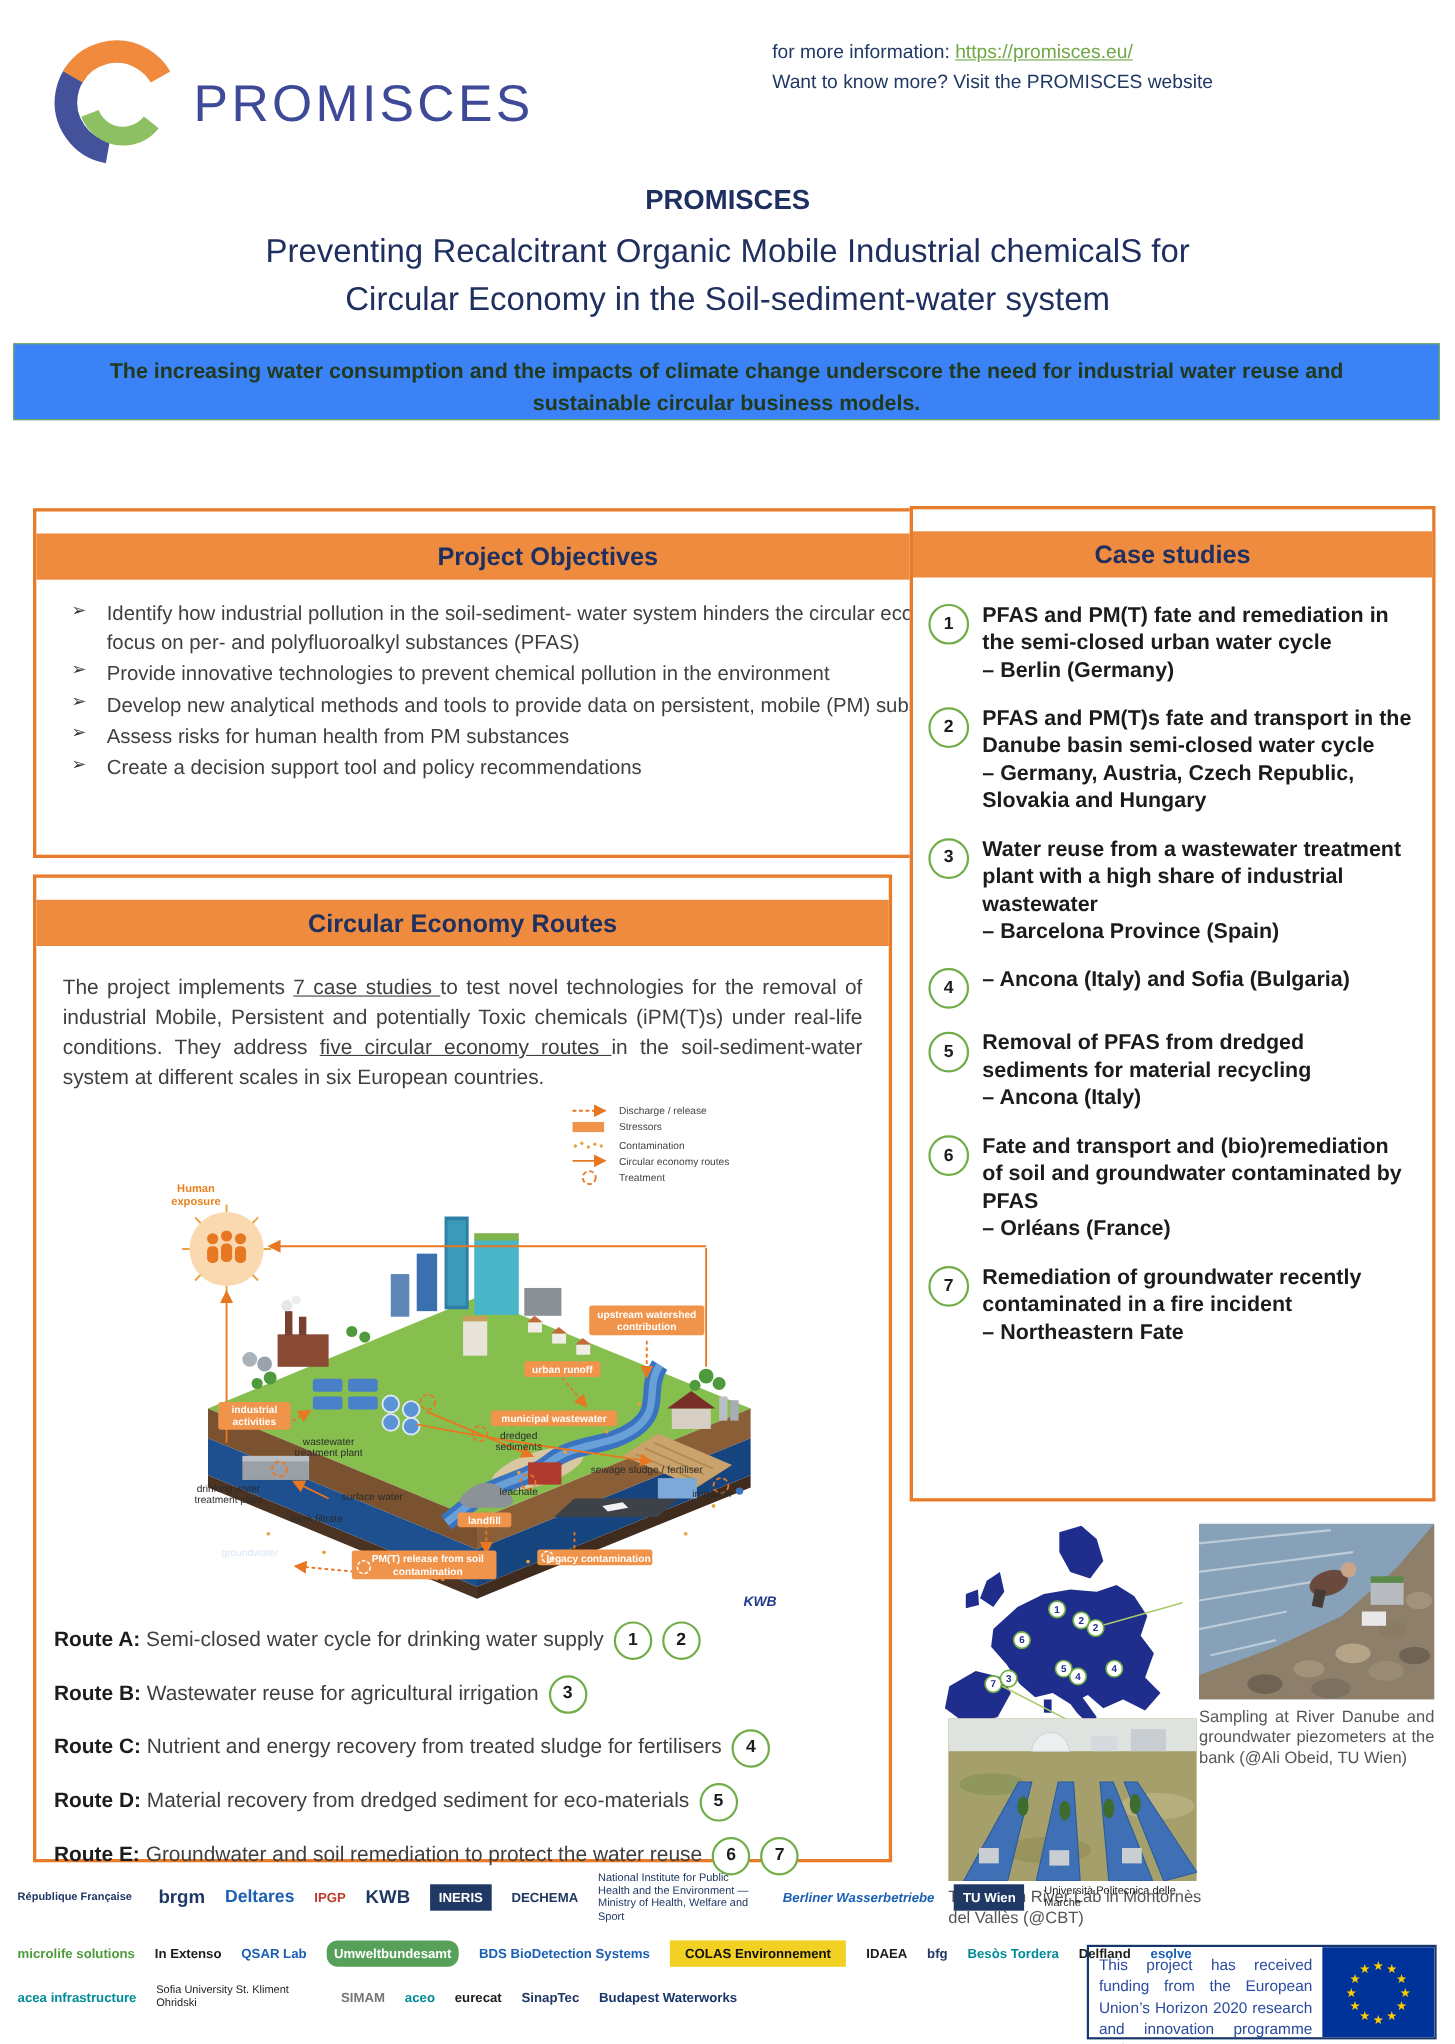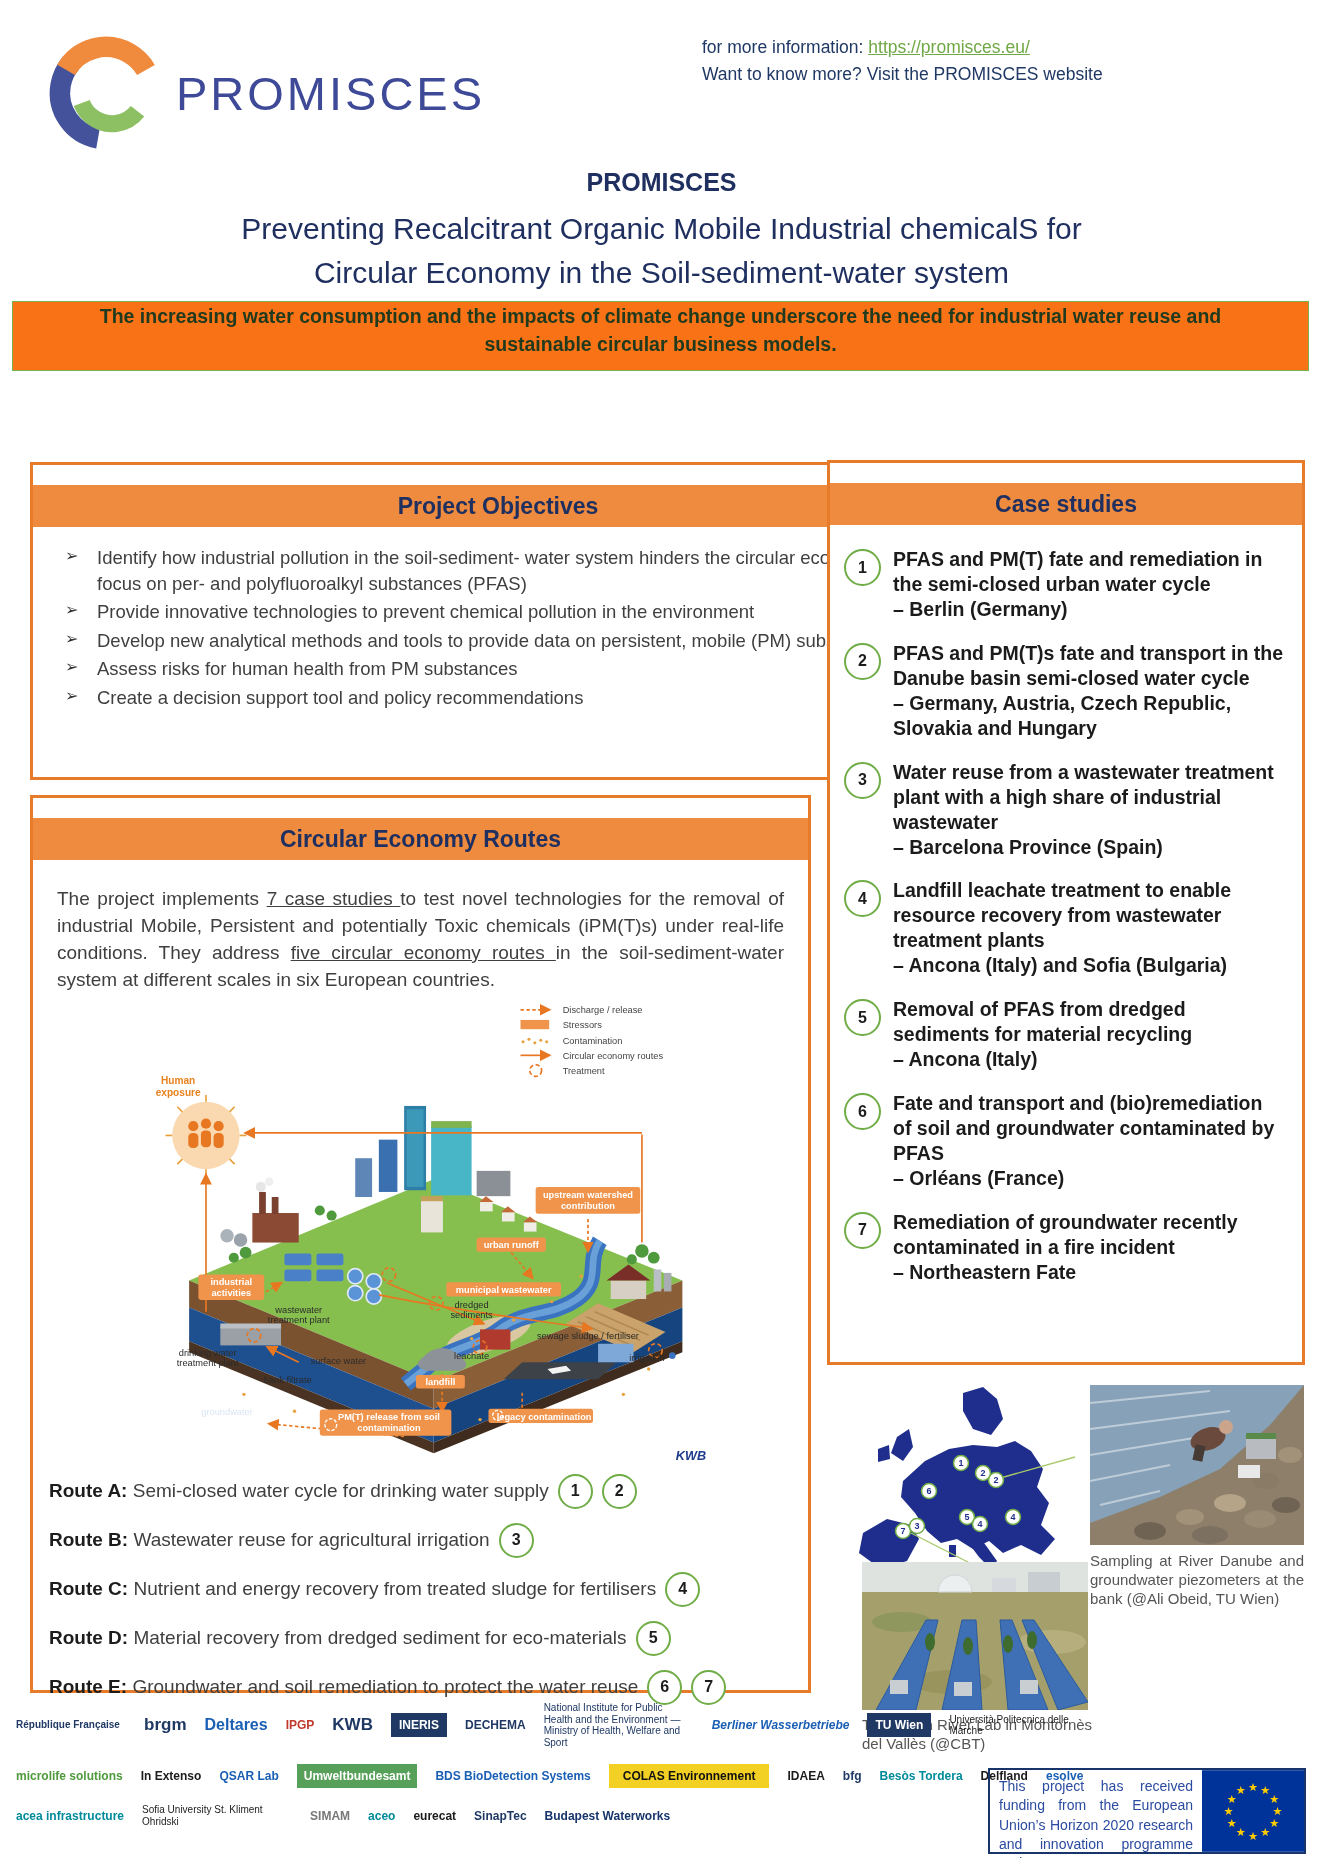--- a/index.html
+++ b/index.html
@@ -8,22 +8,22 @@
   .abs{position:absolute}
   
   #logo{left:42px;top:22px;display:flex;align-items:center;gap:6px}
   #logo .logotext{font-size:47px;letter-spacing:3px;color:#3e4a97;font-weight:500}
   #cta{left:702px;top:34px;width:420px;font-size:17.5px;line-height:1.55;color:#1f3864;font-weight:500}
   #cta a{color:#6fa845;text-decoration:underline}
   #title-block{left:0;top:168px;width:1323px;text-align:center;color:#1f3060}
   #title-block .t1{font-size:25px;font-weight:bold;margin-bottom:10px}
   #title-block .t2{font-size:30px;line-height:1.45;font-weight:500}
   
-  #banner{left:12px;top:301px;width:1297px;height:70px;background:#f97316;border:1px solid #79b14f;
-          display:flex;align-items:flex-start;justify-content:center;text-align:center;box-sizing:border-box}
+  #banner{left:12px;top:312px;width:1297px;height:70px;background:#3b82f6;border:1px solid #79b14f;
+          display:flex;align-items:flex-end;justify-content:center;text-align:center;box-sizing:border-box}
   #banner .btxt{font-size:19.5px;font-weight:bold;color:#213a1e;line-height:1.45;padding:0 55px}
   
   .obox{border:3px solid #e87b2a;background:#fff;box-sizing:border-box}
   .band{height:42px;margin-top:20px;background:#ee8b3e;display:flex;align-items:center;justify-content:center}
   .band .btitle{font-size:23px;font-weight:bold;color:#1f3060}
   #box-objectives{left:30px;top:462px;width:936px;height:318px}
   #box-objectives ul{list-style:none;margin:18px 18px 0 22px;padding:0}
   #box-objectives li{position:relative;padding-left:42px;font-size:18.5px;line-height:1.38;margin-bottom:3px;color:#3f3f3f}
   #box-objectives .bullet{position:absolute;left:10px;top:0;color:#333;font-size:16px}
   #box-routes{left:30px;top:795px;width:781px;height:898px}
@@ -45,21 +45,21 @@
   
   #caption-sampling{left:1090px;top:1552px;width:214px;font-size:15px;color:#555;line-height:1.25;text-align:justify}
   #caption-lab{left:862px;top:1716px;width:250px;font-size:15px;color:#555;line-height:1.25}
   
   #logos{left:16px;top:1702px;width:1170px;display:flex;flex-wrap:wrap;column-gap:18px;row-gap:16px;align-items:center}
   .chip{font-size:12px;font-weight:bold;white-space:nowrap}
   .c-navy{color:#1f3864}.c-blue{color:#1a5fb4}.c-dkblue{color:#17356b}.c-red{color:#c0392b}
   .c-black{color:#1c1c1c}.c-teal{color:#008b9a}.c-green{color:#4e9a3c}.c-gray{color:#777}
   .c-small{font-size:10px;font-weight:normal;white-space:normal;width:150px;line-height:1.15}
   .c-smaller{font-size:10px;white-space:normal;width:110px;line-height:1.15}
-  .b-green{background:#57a05a;color:#fff;padding:5px 7px;border-radius:0}
+  .b-green{background:#57a05a;color:#fff;padding:5px 7px;border-radius:10px}
   .b-navy{background:#1f3864;color:#fff;padding:5px 8px}
   .b-yellow{background:#f2d024;color:#111;padding:5px 14px}
   .i-italic{font-style:italic}
   
   #funding{left:988px;top:1768px;width:318px;height:86px;border:2px solid #17356b;display:flex;box-sizing:border-box}
   #funding .fund-text{padding:7px 9px;font-size:14px;color:#2b4ba0;text-align:justify;line-height:1.38;font-weight:500}
   #funding .eu-flag{flex:none}
 </style>
 </head>
 <body>
@@ -374,21 +374,20 @@
     <div class="cs-item">
       <span class="cs-num">3</span>
       <div class="cs-text">
           <div>Water reuse from a wastewater treatment plant with a high share of industrial wastewater</div>
           <div>– Barcelona Province (Spain)</div>
         </div>
     </div>
     <div class="cs-item">
       <span class="cs-num">4</span>
       <div class="cs-text">
-          <div>Landfill leachate treatment to enable resource recovery from wastewater treatment plants</div>
           <div>– Ancona (Italy) and Sofia (Bulgaria)</div>
         </div>
     </div>
     <div class="cs-item">
       <span class="cs-num">5</span>
       <div class="cs-text">
           <div>Removal of PFAS from dredged sediments for material recycling</div>
           <div>– Ancona (Italy)</div>
         </div>
     </div>

